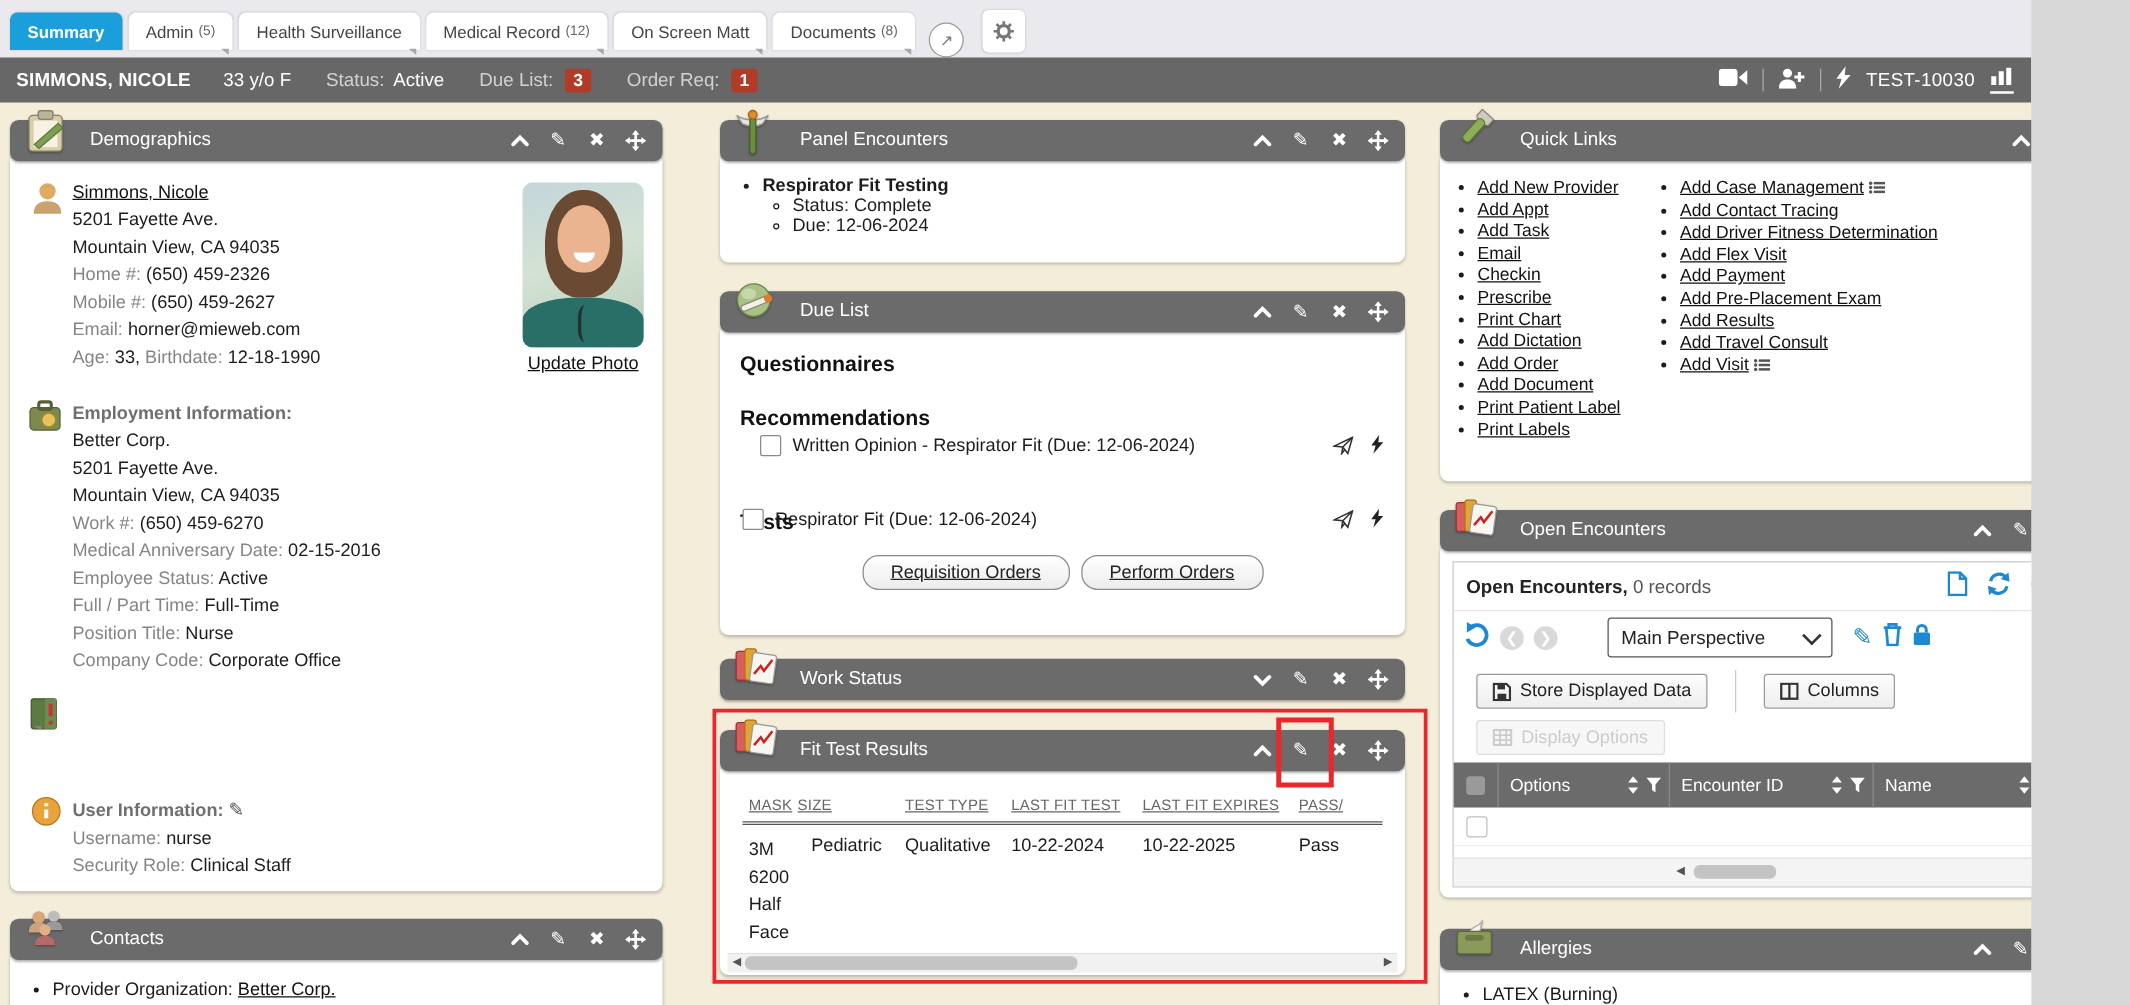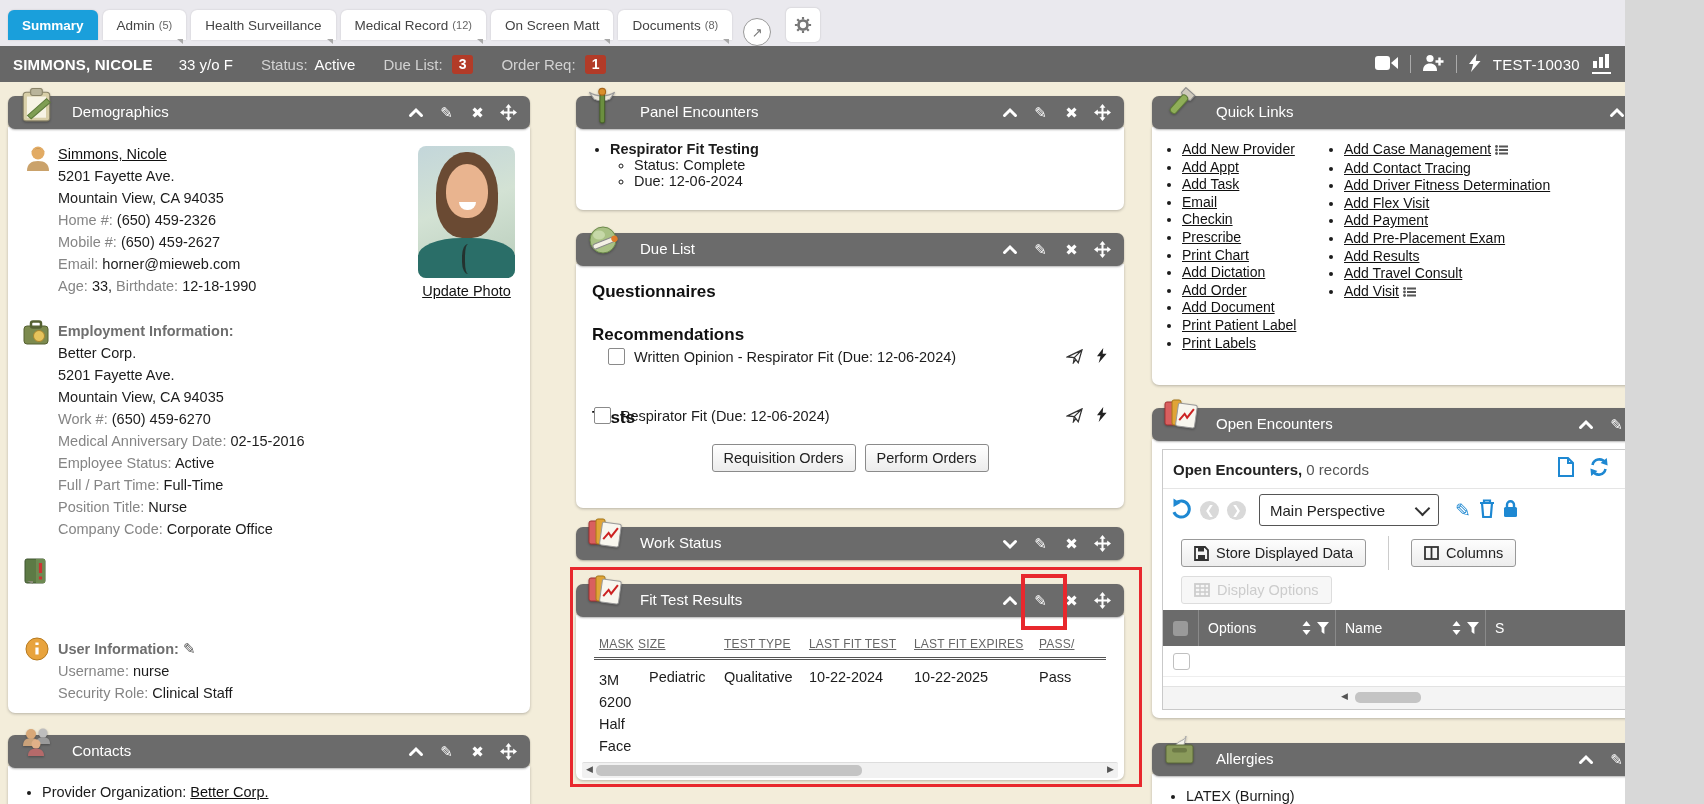--- a/index.html
+++ b/index.html
@@ -57,22 +57,22 @@
   .photo .hair{position:absolute;left:18px;top:6px;width:62px;height:86px;border-radius:48% 48% 42% 42%;background:#6a4a33;}
   .photo .face{position:absolute;left:28px;top:18px;width:42px;height:54px;border-radius:50% 50% 46% 46%;background:#e9b48f;}
   .photo .smile{position:absolute;left:41px;top:56px;width:17px;height:8px;border-radius:0 0 9px 9px;background:#fff;}
   .photo .shirt{position:absolute;left:0;bottom:0;width:100%;height:40px;background:#2a6e68;border-radius:45% 45% 0 0;}
   .photo .steth{position:absolute;left:44px;bottom:4px;width:12px;height:30px;border-left:3px solid #24322f;border-radius:40%;}
 
   
   .sec-h{position:absolute;font-size:17px;font-weight:bold;color:#111;}
   .cbrow{position:absolute;display:flex;align-items:center;gap:9px;font-size:14.5px;color:#1c1c1c;}
   .cb{width:15px;height:15px;border:1px solid #8a8a8a;border-radius:2px;background:#fff;}
-  .gbtn{display:inline-flex;align-items:center;gap:7px;border:1px solid #8a8a8a;border-radius:3px;
-        background:linear-gradient(#fff,#ececec);font-size:14.5px;color:#222;padding:5px 11px;cursor:pointer;}
+  .gbtn{display:inline-flex;align-items:center;gap:7px;border:1px solid #8a8a8a;border-radius:13px;
+        background:linear-gradient(#fff,#ececec);font-size:14.5px;color:#222;padding:5px 22px;cursor:pointer;text-decoration:underline;}
 
   
   .ft-h{position:absolute;font-size:12px;color:#666;text-decoration:underline;letter-spacing:.2px;cursor:pointer;}
   .ft-c{position:absolute;font-size:14.5px;color:#1c1c1c;}
   .ft-rule{position:absolute;border-top:3px double #555;}
   .scrollx{position:absolute;height:15px;background:#f1f1f1;border-top:1px solid #ddd;border-radius:2px;}
   .s-ar{position:absolute;top:1px;font-size:9px;color:#555;}
   .s-th{position:absolute;top:2px;height:11px;background:#c4c4c4;border-radius:5px;}
 
   
@@ -554,21 +554,21 @@
                 </svg></span>
           </span>
         </div>
         <div class="oe-row" style="top:38px;height:44px;gap:8px;">
           <span style="margin-left:8px;"><svg width="21" height="21" viewBox="0 0 21 21">
                 <path d="M4.5 5.5a8 8 0 1 1-1.6 8.6" fill="none" stroke="#1e88d2" stroke-width="3"></path>
                 <polygon points="2.5,0.5 2.5,9 9.5,5" fill="#1e88d2"></polygon>
               </svg></span>
           <span class="roundnav">❮</span>
           <span class="roundnav">❯</span>
-          <span class="sel" style="margin-left:5px;">
+          <span class="sel" style="margin-left:32px;">
             <span>Main Perspective</span>
               <span class="chev-dn"></span>
           </span>
           <span class="glyph" style="color:#1e88d2;font-size:19px;margin-left:8px;">✎</span>
           <span><svg width="16" height="19" viewBox="0 0 16 19">
                 <path d="M1 4h14" stroke="#1e88d2" stroke-width="2.2"></path>
                 <path d="M5 4V1.5h6V4" fill="none" stroke="#1e88d2" stroke-width="2.2"></path>
                 <path d="M3 4l1.2 14h7.6L13 4" fill="none" stroke="#1e88d2" stroke-width="2.2"></path>
               </svg></span>
           <span><svg width="15" height="19" viewBox="0 0 15 19">
@@ -610,20 +610,32 @@
             <span style="margin-left:auto;display:flex;gap:6px;align-items:center;margin-right:6px;">
               <svg width="9" height="14" viewBox="0 0 9 14">
                   <path d="M4.5 0l4 5h-8z" fill="#fff"></path>
                   <path d="M4.5 14l4-5h-8z" fill="#fff"></path>
                 </svg>
               <svg width="12" height="12" viewBox="0 0 12 12">
                   <path d="M0 0h12L7.4 5.6V12l-2.8-2V5.6z" fill="#fff"></path>
                 </svg>
             </span>
           </span>
+          <span class="th-cell" style="width:163px;">
+            <span>Encounter ID</span>
+            <span style="margin-left:auto;display:flex;gap:6px;align-items:center;margin-right:6px;">
+              <svg width="9" height="14" viewBox="0 0 9 14">
+                  <path d="M4.5 0l4 5h-8z" fill="#fff"></path>
+                  <path d="M4.5 14l4-5h-8z" fill="#fff"></path>
+                </svg>
+              <svg width="12" height="12" viewBox="0 0 12 12">
+                  <path d="M0 0h12L7.4 5.6V12l-2.8-2V5.6z" fill="#fff"></path>
+                </svg>
+            </span>
+          </span>
           <span class="th-cell" style="width:150px;">
             <span>Name</span>
             <span style="margin-left:auto;display:flex;gap:6px;align-items:center;margin-right:6px;">
               <svg width="9" height="14" viewBox="0 0 9 14">
                   <path d="M4.5 0l4 5h-8z" fill="#fff"></path>
                   <path d="M4.5 14l4-5h-8z" fill="#fff"></path>
                 </svg>
               <svg width="12" height="12" viewBox="0 0 12 12">
                   <path d="M0 0h12L7.4 5.6V12l-2.8-2V5.6z" fill="#fff"></path>
                 </svg>

